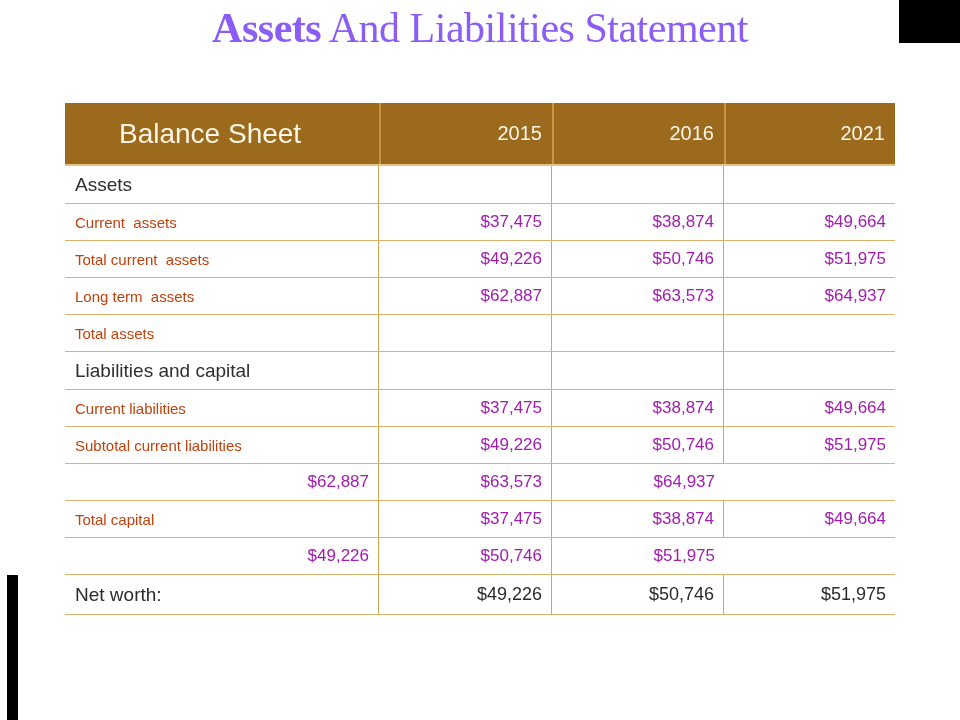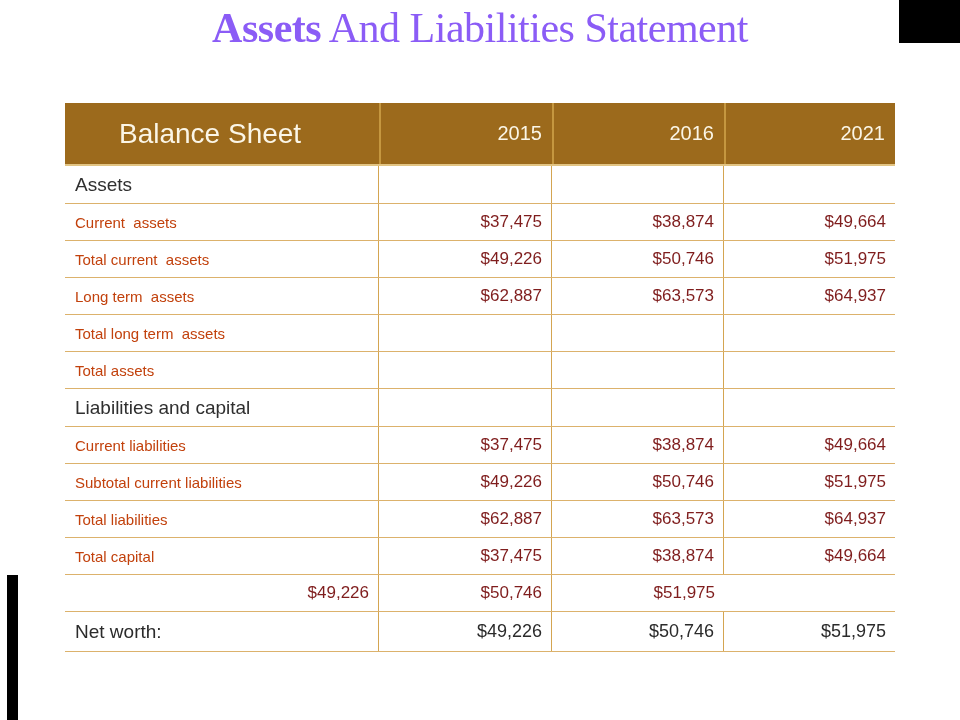--- a/index.html
+++ b/index.html
@@ -89,21 +89,21 @@
     color: #2f2f2f;
   }
 
   .row.data { height: 37px; }
   .row.data .cell.label {
     font-size: 15px;
     color: #c2410c;
   }
   .row.data .cell.value {
     font-size: 17px;
-    color: #7f1d1d;
+    color: #a21caf;
   }
 
   .row.total { height: 40px; }
   .row.total .cell.label {
     font-size: 19px;
     color: #2b2b2b;
   }
   .row.total .cell.value {
     font-size: 18px;
     color: #2b2b2b;
@@ -145,26 +145,20 @@
           <div class="cell value">$50,746</div>
           <div class="cell value last">$51,975</div>
         </div>
         <div class="row grid-row data">
           <div class="cell label">Long term  assets</div>
           <div class="cell value">$62,887</div>
           <div class="cell value">$63,573</div>
           <div class="cell value last">$64,937</div>
         </div>
         <div class="row grid-row data">
-          <div class="cell label">Total long term  assets</div>
-          <div class="cell value"></div>
-          <div class="cell value"></div>
-          <div class="cell value last"></div>
-        </div>
-        <div class="row grid-row data">
           <div class="cell label">Total assets</div>
           <div class="cell value"></div>
           <div class="cell value"></div>
           <div class="cell value last"></div>
         </div>
         <div class="row grid-row section">
           <div class="cell label">Liabilities and capital</div>
           <div class="cell value"></div>
           <div class="cell value"></div>
           <div class="cell value last"></div>
@@ -175,21 +169,20 @@
           <div class="cell value">$38,874</div>
           <div class="cell value last">$49,664</div>
         </div>
         <div class="row grid-row data">
           <div class="cell label">Subtotal current liabilities</div>
           <div class="cell value">$49,226</div>
           <div class="cell value">$50,746</div>
           <div class="cell value last">$51,975</div>
         </div>
         <div class="row grid-row data">
-          <div class="cell label">Total liabilities</div>
           <div class="cell value">$62,887</div>
           <div class="cell value">$63,573</div>
           <div class="cell value last">$64,937</div>
         </div>
         <div class="row grid-row data">
           <div class="cell label">Total capital</div>
           <div class="cell value">$37,475</div>
           <div class="cell value">$38,874</div>
           <div class="cell value last">$49,664</div>
         </div>

